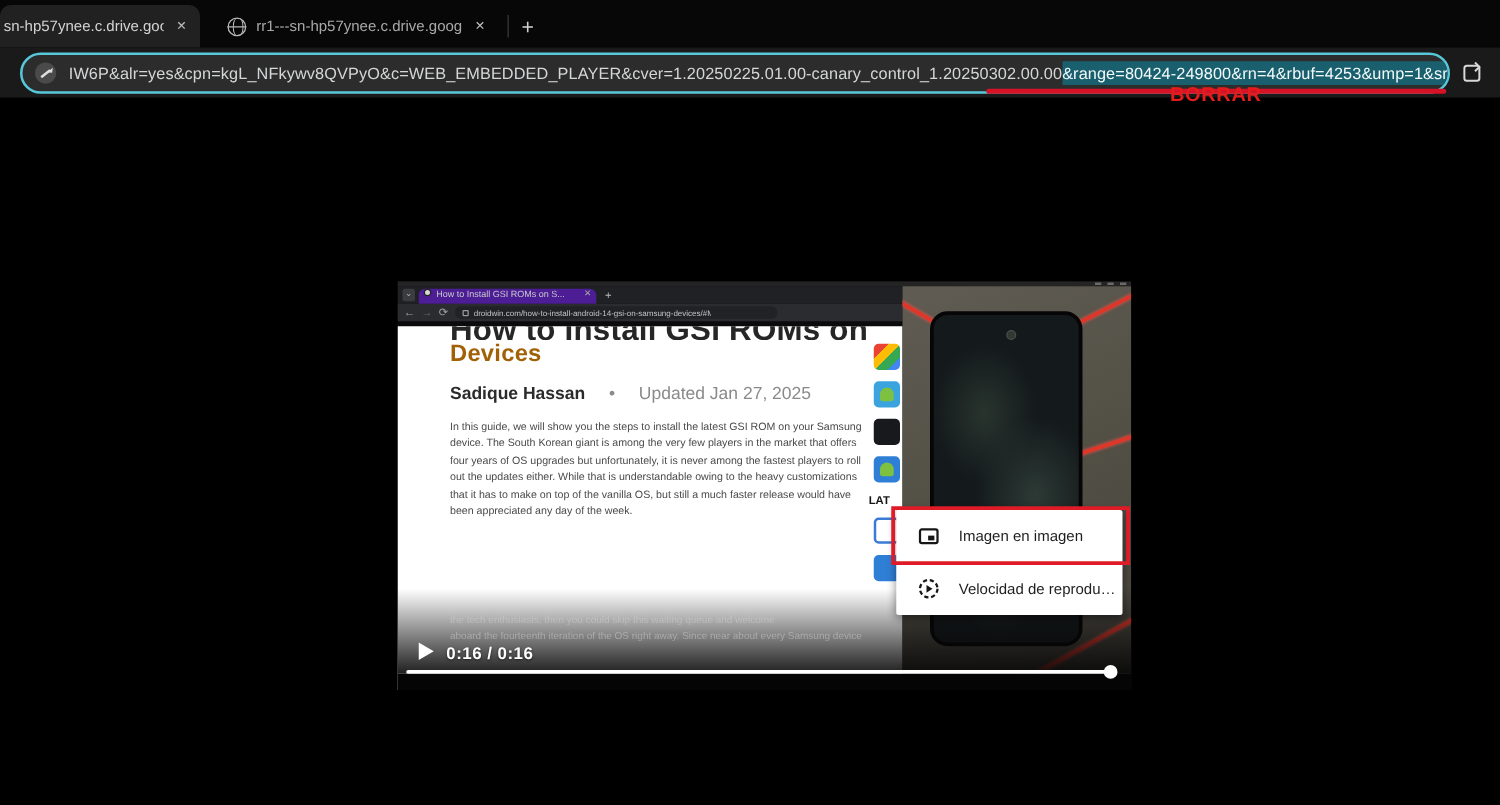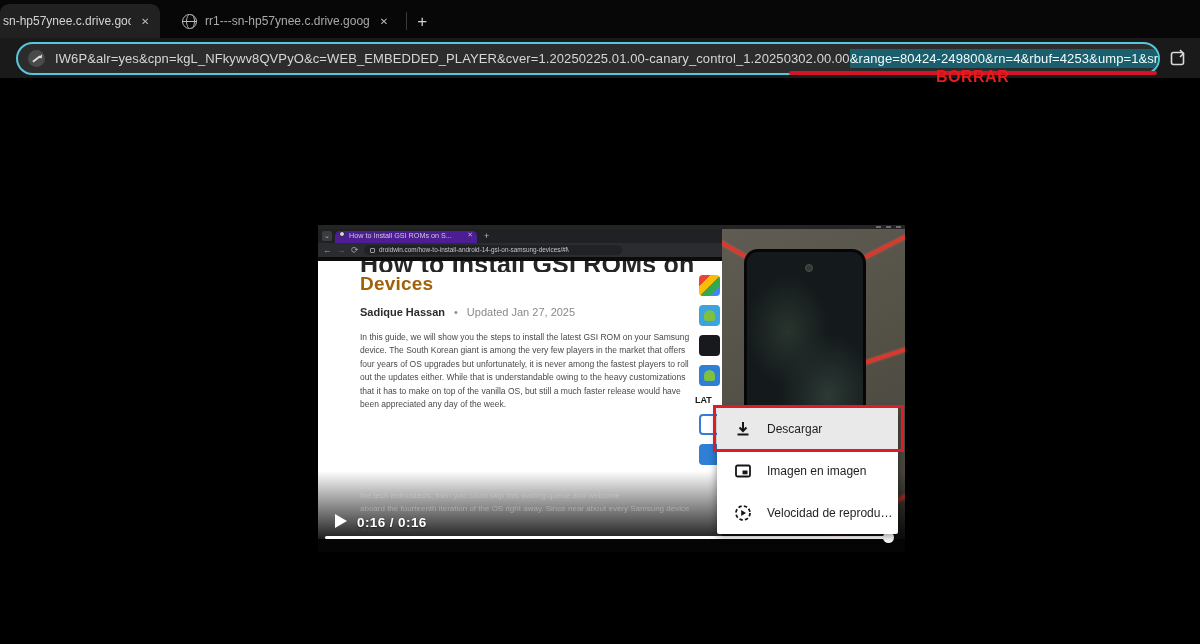--- a/index.html
+++ b/index.html
@@ -50,21 +50,21 @@
   .inner-toolbar { height:14px; background:#2a2c30; display:flex; align-items:center; padding:0 5px; gap:5px; }
   .nav-glyph { font-size:9px; color:#9d9ea0; line-height:1; }
   .inner-urlpill { height:10px; background:#202225; border-radius:5px; display:flex; align-items:center; padding:0 6px; width:258px; }
   .inner-url-icon { width:5px; height:5px; border:1px solid #9a9b9d; border-radius:1px; margin-right:4px; flex:none; }
   .inner-url-text { font-size:8px; color:#c4c5c7; white-space:nowrap; overflow:hidden; transform:scale(0.8); transform-origin:left center; width:310px; }
 
   .page { position:absolute; left:0; top:32px; width:404px; height:291px; background:#fff; overflow:hidden; }
   .heading-clip { height:11px; overflow:hidden; margin-left:42px; }
   .heading-clip .h1 { font-size:25px; font-weight:bold; color:#262626; margin-top:-11px; letter-spacing:0.2px; }
   .h1-line2 { margin:1px 0 0 42px; font-size:19px; font-weight:bold; color:#a16207; letter-spacing:0.2px; }
-  .byline { margin:11px 0 0 42px; font-size:11px; color:#8a8a8a; display:flex; gap:9px; }
+  .byline { margin:11px 0 0 42px; font-size:14px; color:#8a8a8a; display:flex; gap:19px; }
   .byline .author { color:#2b2b2b; font-weight:bold; }
   .para { margin:13px 0 0 42px; width:332px; font-size:8.5px; line-height:1.58; color:#4a4a4a; }
   .page-sidebar { position:absolute; right:1px; top:14px; width:23px; display:flex; flex-direction:column; align-items:center; gap:9px; }
   .side-ico { width:21px; height:21px; border-radius:4px; }
   .ico-pixel { background:linear-gradient(135deg,#ea4335 0 28%,#fbbc05 28% 52%,#34a853 52% 76%,#4285f4 76%); }
   .ico-android1 { background:#3ba4df; position:relative; }
   .ico-android1::after, .ico-android2::after { content:""; position:absolute; left:5px; top:5px; width:11px; height:11px; border-radius:50% 50% 20% 20%; background:#7ec141; }
   .ico-dark { background:#17191d; }
   .ico-android2 { background:#2f7fd6; position:relative; }
   .ico-win { background:#fff; border:2px solid #3a7bd5; }
@@ -206,29 +206,20 @@
       <div>aboard the fourteenth iteration of the OS right away. Since near about every Samsung device</div>
     </div>
     <div class="vid-bottomstrip"></div>
     <div class="play-button"></div>
     <div class="time-display">0:16 / 0:16</div>
     <div class="progress-bar"></div>
     <div class="progress-knob"></div>
   </div>
 
   <div class="context-menu">
-    <div class="menu-row highlight">
-      <span class="menu-icon">
-        <svg width="18" height="18" viewBox="0 0 18 18">
-            <path d="M9 2 v8 M5.5 7.5 L9 11 L12.5 7.5" stroke="#161616" stroke-width="2" fill="none"></path>
-            <path d="M3.5 14.5 h11" stroke="#161616" stroke-width="2"></path>
-          </svg>
-      </span>
-      <span class="menu-label">Descargar</span>
-    </div>
     <div class="menu-row">
       <span class="menu-icon">
         <svg width="18" height="18" viewBox="0 0 18 18">
             <rect x="2" y="3.5" width="14" height="11" rx="1.5" fill="none" stroke="#161616" stroke-width="1.8"></rect>
             <rect x="8.5" y="8.5" width="5" height="3.8" fill="#161616"></rect>
           </svg>
       </span>
       <span class="menu-label">Imagen en imagen</span>
     </div>
     <div class="menu-row">

